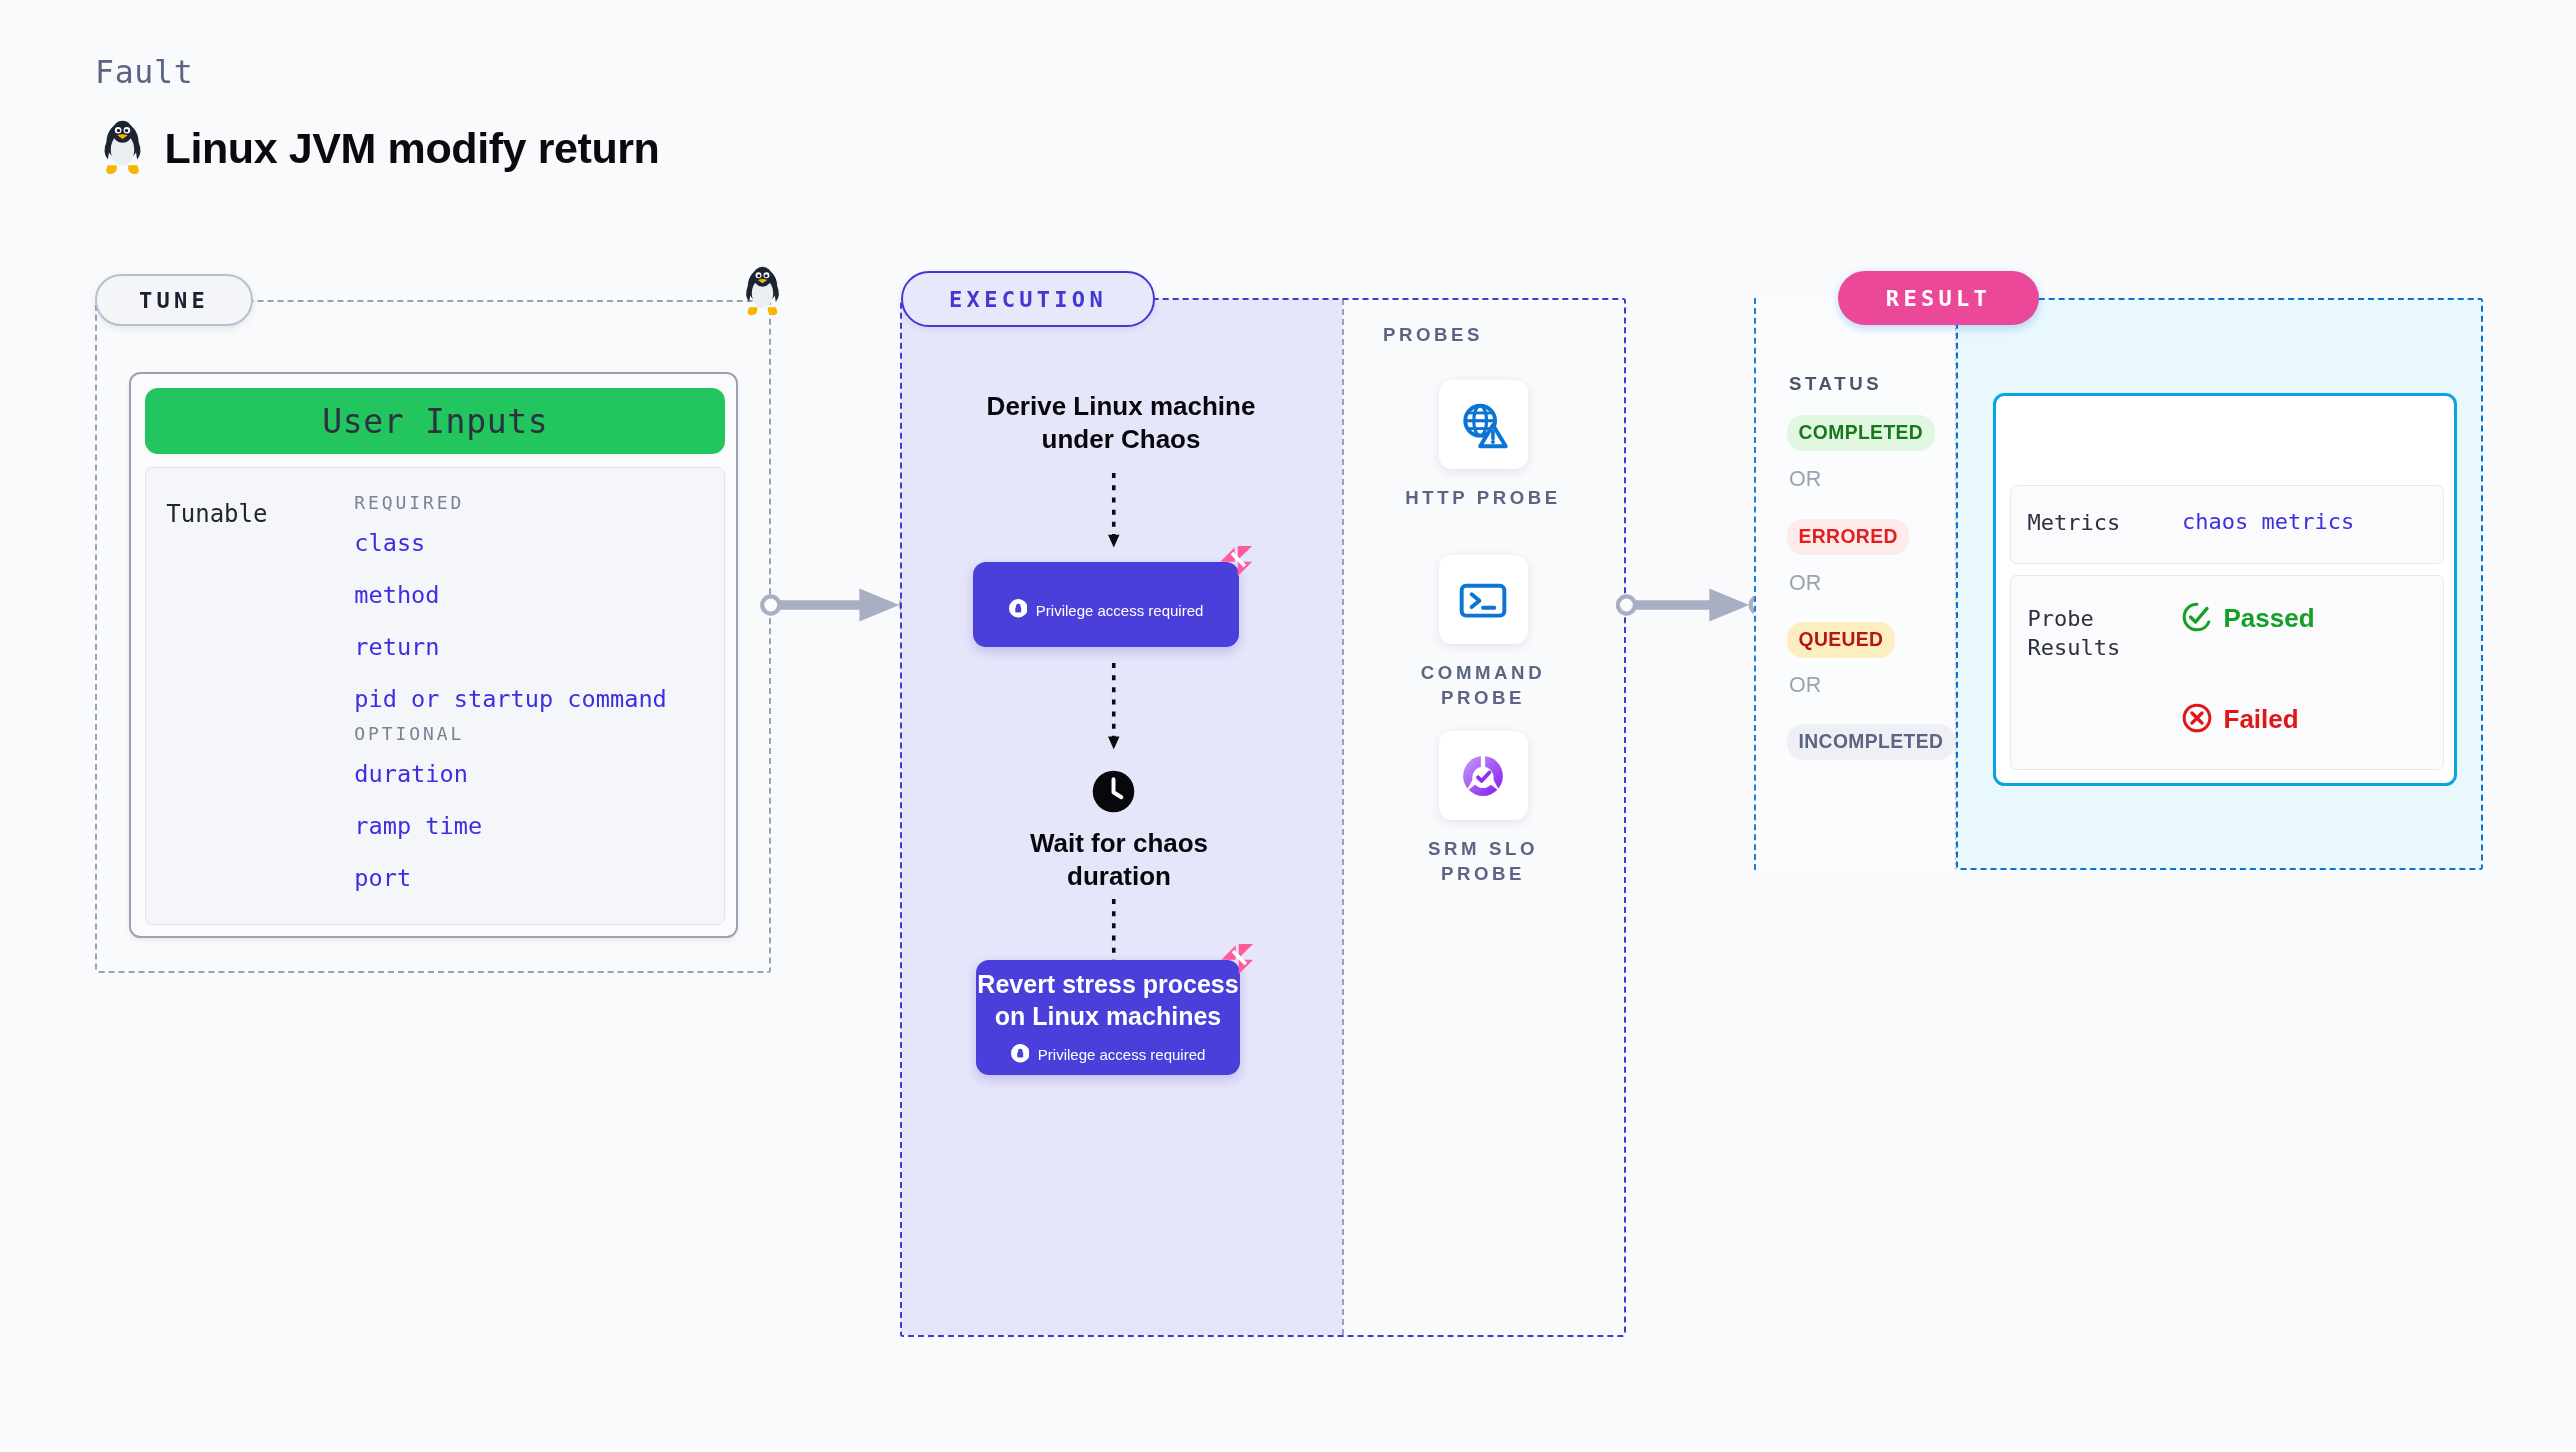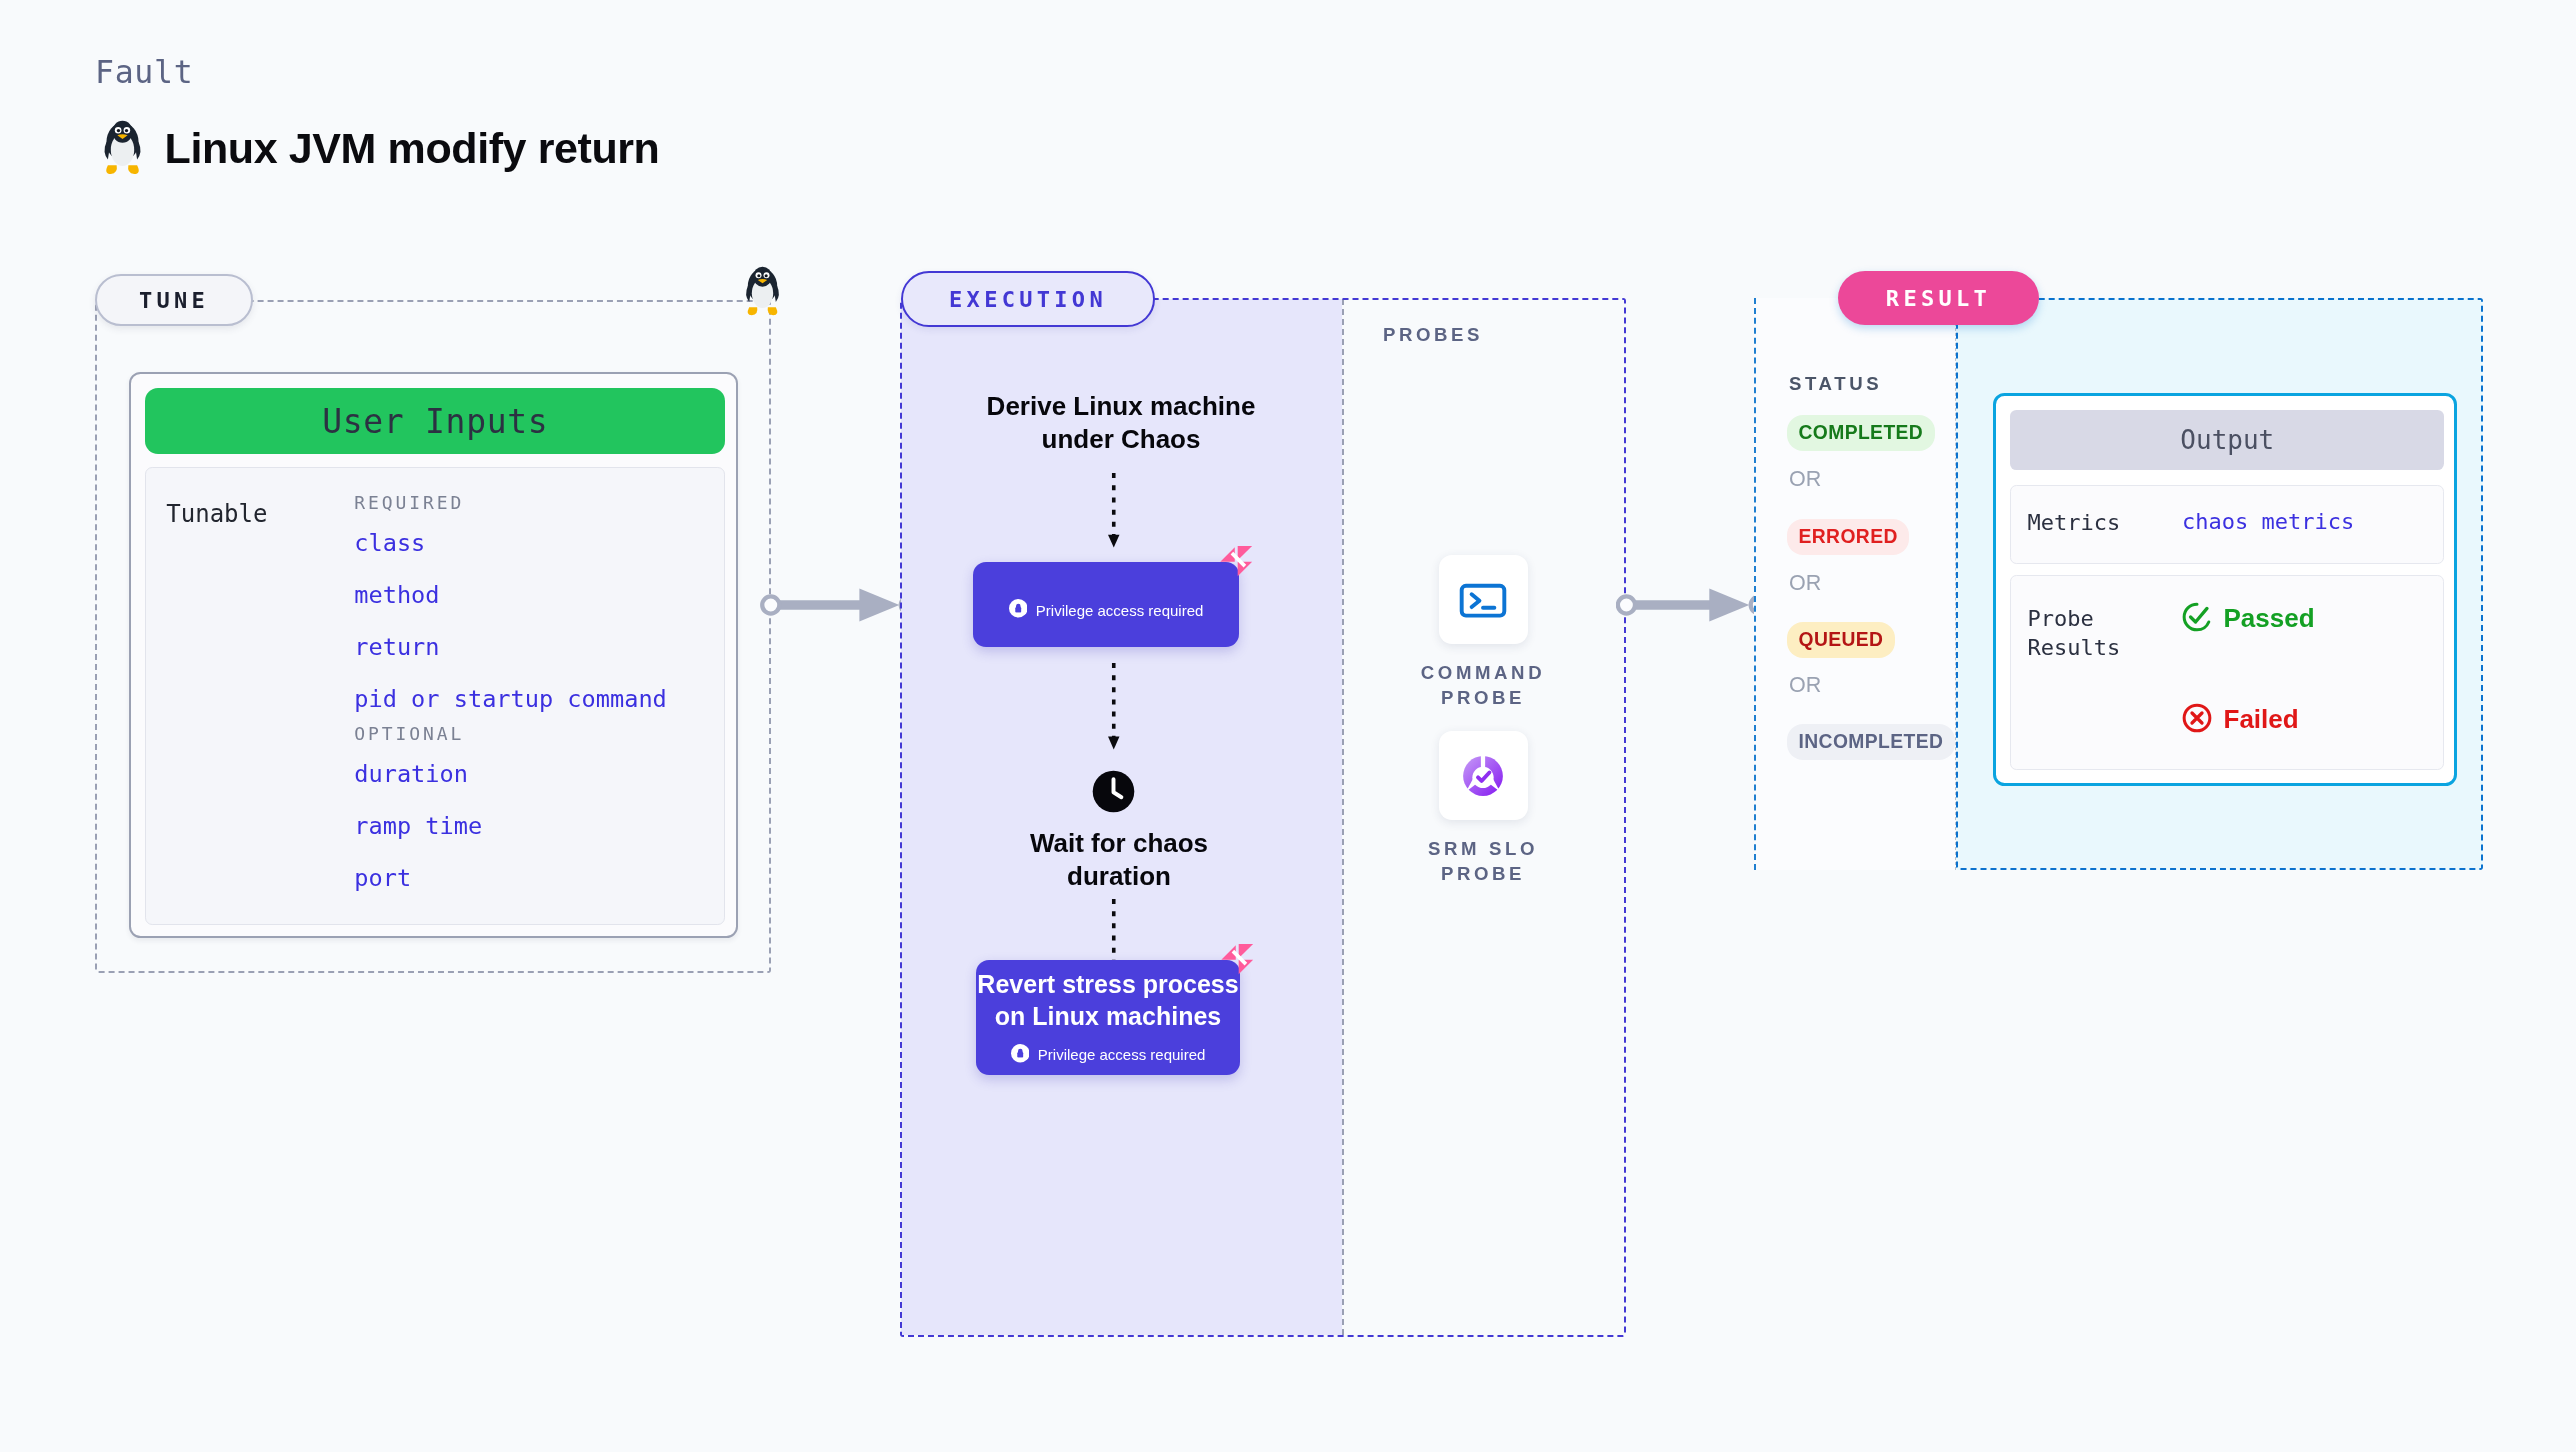--- a/index.html
+++ b/index.html
@@ -333,20 +333,35 @@
         <path d="M6 26 L26 6 L26 26 Z" fill="#ff5b9b"></path>
         <path d="M30 4 L50 4 L30 24 Z" fill="#ff5b9b"></path>
         <path d="M30 26 L30 46 L50 26 Z" fill="#ff5b9b"></path>
         <path d="M22 14 L40 32" stroke="#ffffff" stroke-width="5"></path>
       </svg>
     </span>
   </div>
 
   <div class="probes-title">PROBES</div>
 
+  <div class="probe-item" style="left:1390px; top:380px;">
+    <div class="probe-tile">
+      <svg width="54" height="54" viewBox="0 0 76 76">
+        <circle cx="34" cy="32" r="21" fill="none" stroke="#0c74d4" stroke-width="5.5"></circle>
+        <ellipse cx="34" cy="32" rx="9" ry="21" fill="none" stroke="#0c74d4" stroke-width="4.5"></ellipse>
+        <line x1="13" y1="32" x2="55" y2="32" stroke="#0c74d4" stroke-width="4.5"></line>
+        <line x1="17" y1="21" x2="51" y2="21" stroke="#0c74d4" stroke-width="4"></line>
+        <line x1="17" y1="43" x2="51" y2="43" stroke="#0c74d4" stroke-width="4"></line>
+        <path d="M52 38 L70 68 L34 68 Z" fill="#f8fafc" stroke="#0c74d4" stroke-width="5.5" stroke-linejoin="round"></path>
+        <line x1="52" y1="47" x2="52" y2="57" stroke="#0c74d4" stroke-width="5" stroke-linecap="round"></line>
+        <circle cx="52" cy="62" r="2.8" fill="#0c74d4"></circle>
+      </svg>
+    </div>
+    <div class="probe-label">HTTP PROBE</div>
+  </div>
 
   <div class="probe-item" style="left:1390px; top:555px;">
     <div class="probe-tile">
       <svg width="54" height="54" viewBox="0 0 76 76">
         <rect x="8" y="18" width="60" height="42" rx="6" fill="none" stroke="#0c74d4" stroke-width="5.5"></rect>
         <path d="M22 30 L33 39 L22 48" fill="none" stroke="#0c74d4" stroke-width="5.5" stroke-linecap="round" stroke-linejoin="round"></path>
         <line x1="38" y1="49" x2="54" y2="49" stroke="#0c74d4" stroke-width="5.5" stroke-linecap="round"></line>
       </svg>
     </div>
     <div class="probe-label">COMMAND PROBE</div>
@@ -387,21 +402,20 @@
 
   <div class="badge" style="left:1787px; top:415px; background:#e2f7e1; color:#167a1b;">COMPLETED</div>
   <div class="or-txt" style="left:1789px; top:467px;">OR</div>
   <div class="badge" style="left:1787px; top:519px; background:#fdeaea; color:#e02020;text-align:right;">ERRORED</div>
   <div class="or-txt" style="left:1789px; top:571px;">OR</div>
   <div class="badge" style="left:1787px; top:622px; background:#fdeec2; color:#b41515;">QUEUED</div>
   <div class="or-txt" style="left:1789px; top:673px;">OR</div>
   <div class="badge" style="left:1787px; top:724px; background:#eef0f5; color:#5c6484;">INCOMPLETED</div>
 
   <div class="output-card">
-    <div class="out-head">Output</div>
 
     <div class="out-sec" style="top:89px; height:79px;"></div>
     <div class="out-key" style="left:31.5px; top:113px;">Metrics</div>
     <div class="out-val-link" style="left:186px; top:113px;">chaos metrics</div>
 
     <div class="out-sec" style="top:179px; height:195px;"></div>
     <div class="out-key" style="left:31.5px; top:209px; width:129px;">Probe Results</div>
 
     <div class="pr-row" style="left:186px; top:206px;">
       <span>

